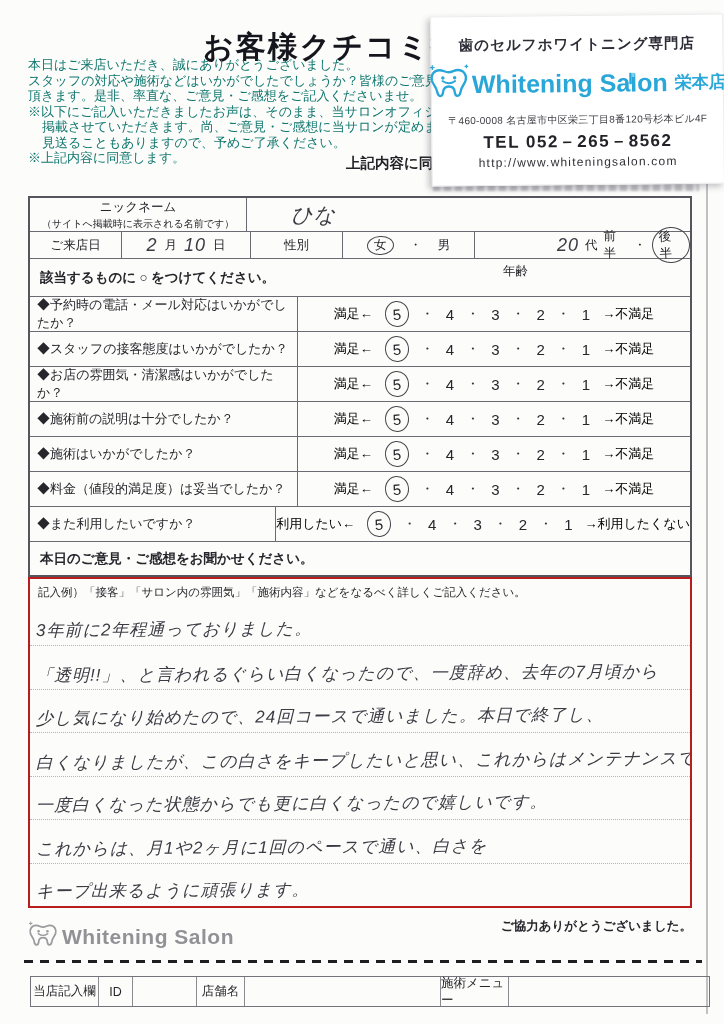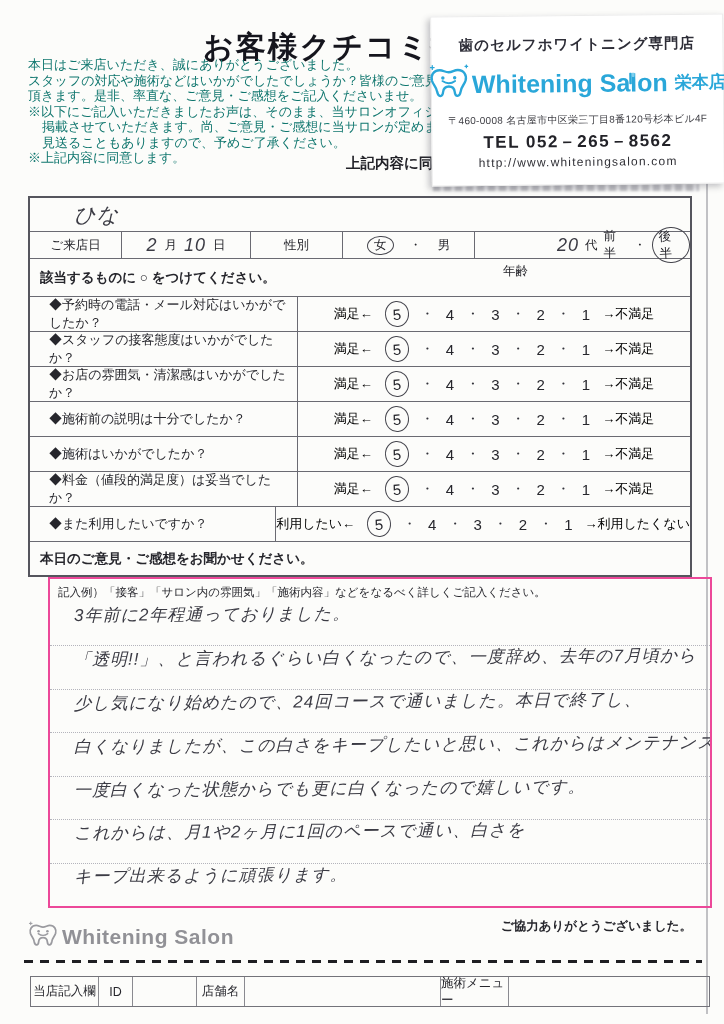--- a/index.html
+++ b/index.html
@@ -70,24 +70,24 @@
 
   .row-info { height:27px; font-size:12.5px; }
   .c-visit-label { width:92px; justify-content:center; }
   .c-visit-value { width:129px; justify-content:center; gap:7px; }
   .c-gender-label { width:92px; justify-content:center; }
   .c-gender-value { width:132px; justify-content:center; gap:16px; }
   .c-age-label { width:82px; justify-content:center;margin-top:39px; }
   .c-age-value { flex:1; justify-content:center; gap:6px; }
 
   .row-instruction { height:37px; padding-left:10px; font-size:13.5px;
-    font-weight:600; display:flex; align-items:center; }
+    font-weight:600; display:flex; align-items:center;font-family:Liberation Serif, serif; }
 
   .qrow { height:35px; }
-  .qlabel { width:268px; padding-left:19px; font-size:13px; }
+  .qlabel { width:268px; padding-left:7px; font-size:13px; }
   .qscale { flex:1; justify-content:center; gap:12px; font-size:13px; }
   .qscale .num { font-size:15px; }
   .qscale .sep { color:#33333b; }
   .qpre,.qpost { white-space:nowrap; color:#000000; }
 
   .row-prompt { height:33px; padding-left:10px; font-size:13.5px; font-weight:600;
     display:flex; align-items:center; }
 
   
   .circ-num { display:inline-flex; width:24px; height:26px; align-items:center;
@@ -96,24 +96,24 @@
   .circ-word { display:inline-block; padding:0 6px; border:1.6px solid #46464e;
     border-radius:50%; transform:rotate(-3deg); }
 
   
   .hand { font-style:italic; color:#3b3b44; letter-spacing:1px; }
   .hand-big { font-size:21px; }
   .hand-num { font-size:18px; }
 
   
   .comment-box { position:absolute; left:28px; top:577px; width:664px; height:331px;
-    border:2px solid #ec4899; display:flex; flex-direction:column; z-index:1;margin-left:20px; }
+    border:2px solid #b91c1c; display:flex; flex-direction:column; z-index:1; }
   .comment-note { height:24px; padding:6px 0 0 8px; font-size:11.5px; color:#27272d; }
   .comment-line { flex:1; border-bottom:1px dotted #b4b4bc; display:flex;
-    align-items:flex-start; padding:0 6px 4px 24px; overflow:hidden; }
+    align-items:flex-end; padding:0 6px 4px 6px; overflow:hidden; }
   .comment-line:last-child { border-bottom:none; }
   .comment-line .hand { font-size:17px; white-space:nowrap; transform:rotate(-0.4deg); }
 
   
   .footer-logo { position:absolute; left:28px; top:921px; display:flex;
     align-items:center; gap:4px; z-index:1; }
   .footer-logo .brand-gray { font-size:21px; font-weight:700; color:#919196;
     letter-spacing:.5px; }
   .thanks { position:absolute; right:32px; top:918px; font-size:12.5px;
     font-weight:600; color:#27272d; z-index:1; }
@@ -177,20 +177,24 @@
   </span>
   <div class="card-address">〒460-0008 名古屋市中区栄三丁目8番120号杉本ビル4F</div>
   <div class="card-tel">TEL 052－265－8562</div>
   <div class="card-url">http://www.whiteningsalon.com</div>
 </div>
 <div class="ghost-strip"></div>
 
 <div class="main-table">
 
   <div class="trow row-nickname">
+    <div class="tcell nickname-label">
+      <div class="l1">ニックネーム</div>
+      <div class="l2">（サイトへ掲載時に表示される名前です）</div>
+    </div>
     <div class="tcell nickname-value">
       <span class="hand hand-big">ひな</span>
     </div>
   </div>
 
   <div class="trow row-info">
     <div class="tcell c-visit-label">
       <span>ご来店日</span>
     </div>
     <div class="tcell c-visit-value">

